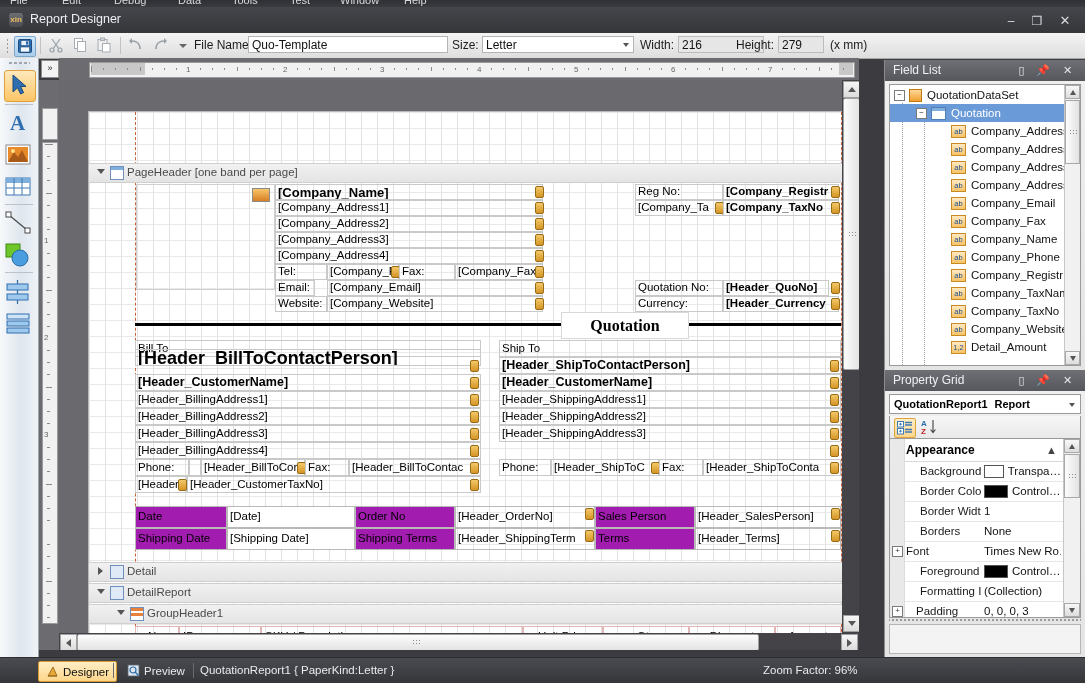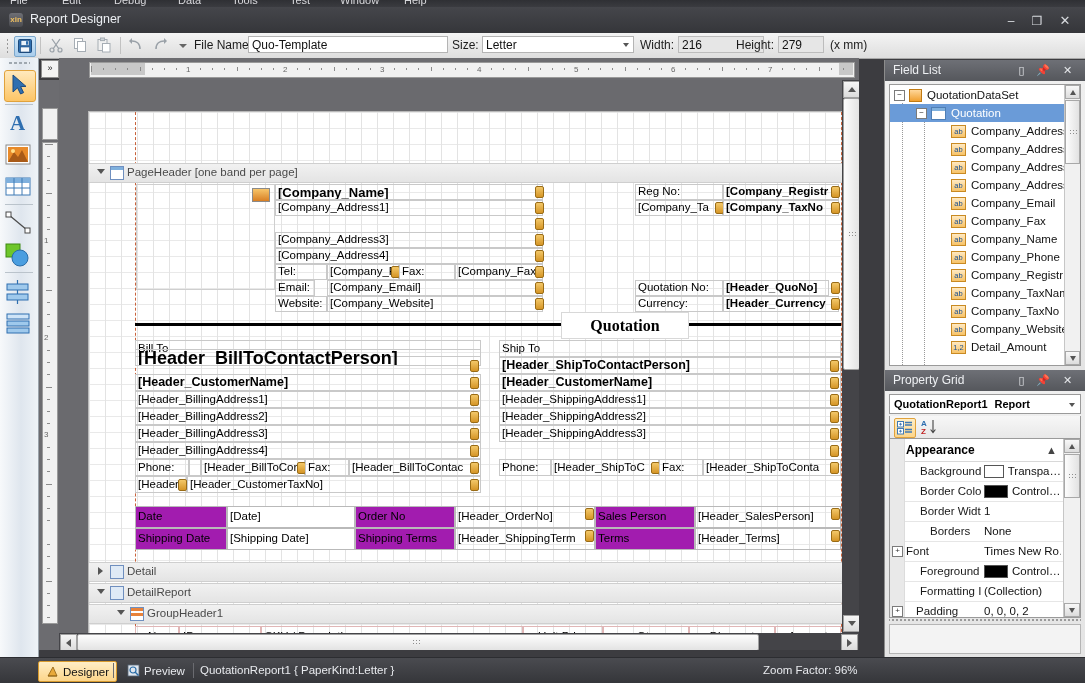--- a/index.html
+++ b/index.html
@@ -478,20 +478,21 @@
       <div class="bandico" style="left:21px;top:54px;background-image:linear-gradient(#7fb0dd 0,#7fb0dd 3px,#fff 3px)"></div>
       <div class="bandlbl" style="left:38px;top:54px">PageHeader [one band per page]</div>
 
       <div class="logobox" style="left:47px;top:72px;width:137px;height:104px"></div>
       <div class="logoimg" style="left:163px;top:76px"></div>
 
       <div class="ctl b" style="left:186px;top:72px;width:268px;height:16px;font-size:13px">[Company_Name]</div>
       <div class="dbicon" style="left:446px;top:74px"></div>
       <div class="ctl" style="left:186px;top:88px;width:268px;height:16px">[Company_Address1]</div>
       <div class="dbicon" style="left:446px;top:90px"></div>
+      <div class="ctl" style="left:186px;top:104px;width:268px;height:16px">[Company_Address2]</div>
       <div class="dbicon" style="left:446px;top:106px"></div>
       <div class="ctl" style="left:186px;top:120px;width:268px;height:16px">[Company_Address3]</div>
       <div class="dbicon" style="left:446px;top:122px"></div>
       <div class="ctl" style="left:186px;top:136px;width:268px;height:16px">[Company_Address4]</div>
       <div class="dbicon" style="left:446px;top:138px"></div>
 
       <div class="ctl" style="left:186px;top:152px;width:52px;height:16px">Tel:</div>
       <div class="ctl" style="left:238px;top:152px;width:72px;height:16px">[Company_Ph</div>
       <div class="dbicon" style="left:302px;top:154px"></div>
       <div class="ctl" style="left:310px;top:152px;width:56px;height:16px">Fax:</div>
@@ -815,21 +816,21 @@
           </div>
           <div class="prow" style="top: 62px;">
             <div class="gutter"></div>
             <div class="pname" style="padding-left: 14px; left: 16px;">Border Widt</div>
             <div class="pval">
               <span>1</span>
             </div>
           </div>
           <div class="prow" style="top: 82px;">
             <div class="gutter"></div>
-            <div class="pname" style="padding-left: 24px; left: 16px;">Borders</div>
+            <div class="pname" style="padding-left: 14px; left: 16px;">Borders</div>
             <div class="pval">
               <span>None</span>
             </div>
           </div>
           <div class="prow" style="top: 102px;">
             <div class="gutter"></div>
             <div class="plus">+</div>
             <div class="pname" style="padding-left: 0px; left: 16px;">Font</div>
             <div class="pval">
               <span>Times New Ro…</span>
@@ -848,21 +849,21 @@
             <div class="pname" style="padding-left: 14px; left: 16px;">Formatting I</div>
             <div class="pval">
               <span>(Collection)</span>
             </div>
           </div>
           <div class="prow" style="top: 162px;">
             <div class="gutter"></div>
             <div class="plus">+</div>
             <div class="pname" style="padding-left: 10px; left: 16px;">Padding</div>
             <div class="pval">
-              <span>0, 0, 0, 2</span>
+              <span>0, 0, 0, 3</span>
             </div>
           </div>
         </div>
       <div style="position:absolute;right:0;top:0;bottom:0;width:16px;background:#f1f1f1;border-left:1px solid #c6c6c6">
         <div style="position:absolute;left:0;top:0;width:16px;height:14px;background:linear-gradient(#f8f8f8,#dcdcdc);border:1px solid #a8a8a8;box-sizing:border-box">
           <div style="position:absolute;left:4px;top:4px;width:0;height:0;border-left:3.5px solid transparent;border-right:3.5px solid transparent;border-bottom:5px solid #555"></div>
         </div>
         <div style="position:absolute;left:0;top:15px;width:16px;height:44px;background:linear-gradient(90deg,#fdfdfd,#e2e2e2);border:1px solid #a8a8a8;box-sizing:border-box">
           <div class="grips" style="position:absolute;left:3px;top:18px;width:8px;height:7px"></div>
         </div>

